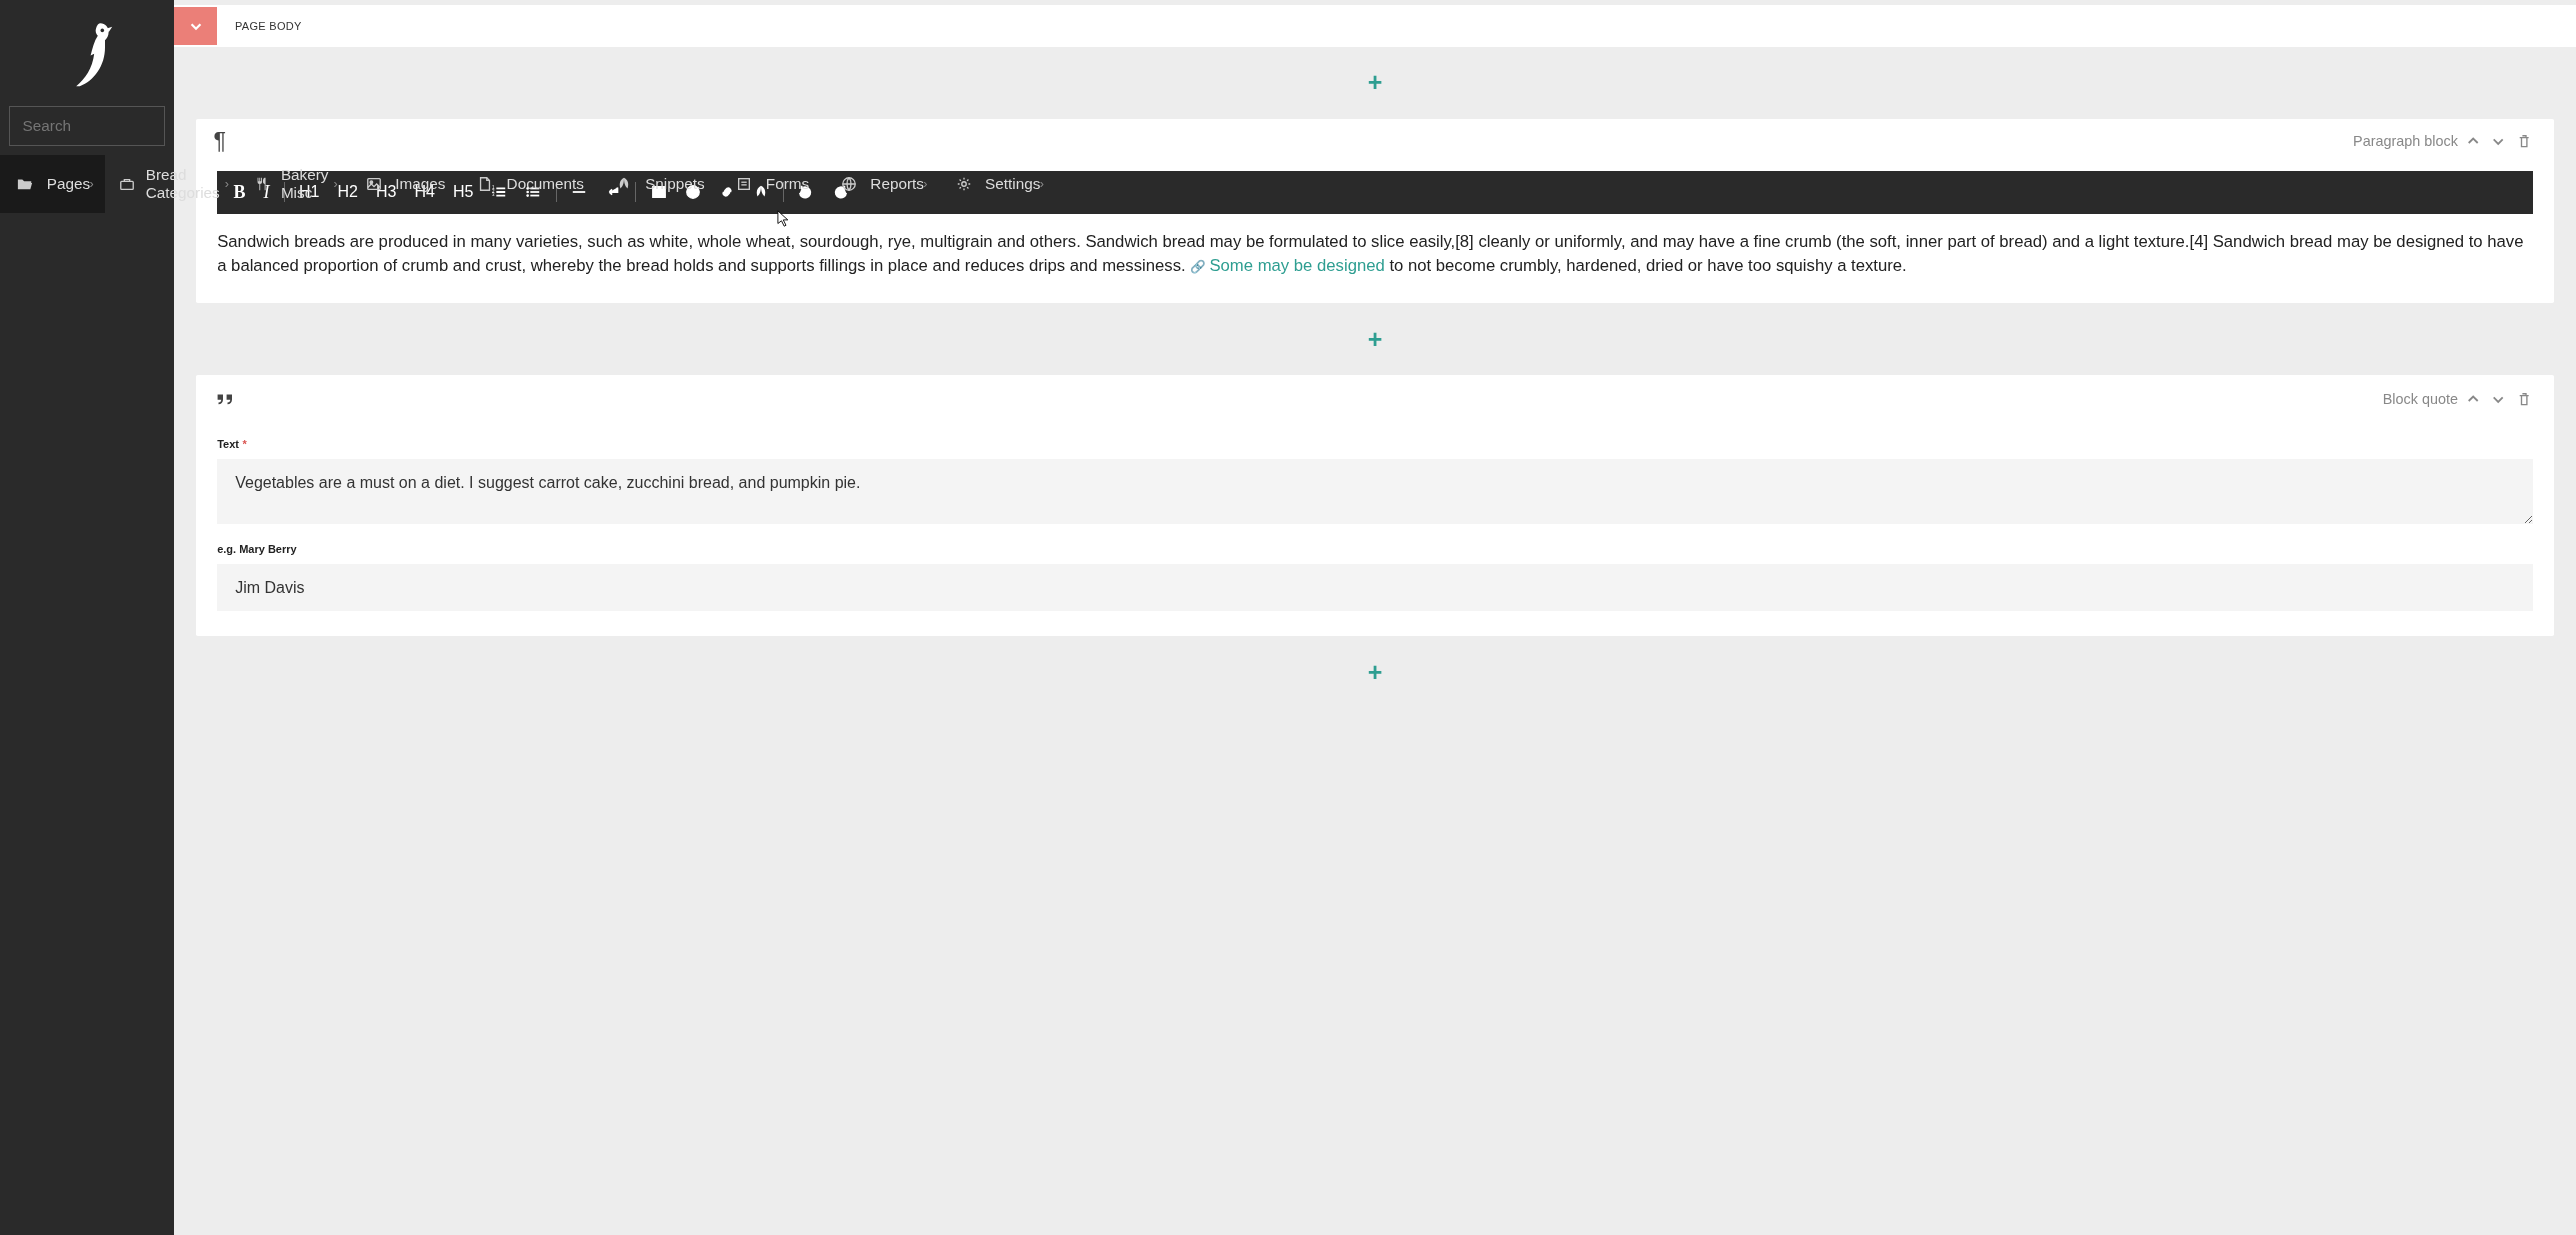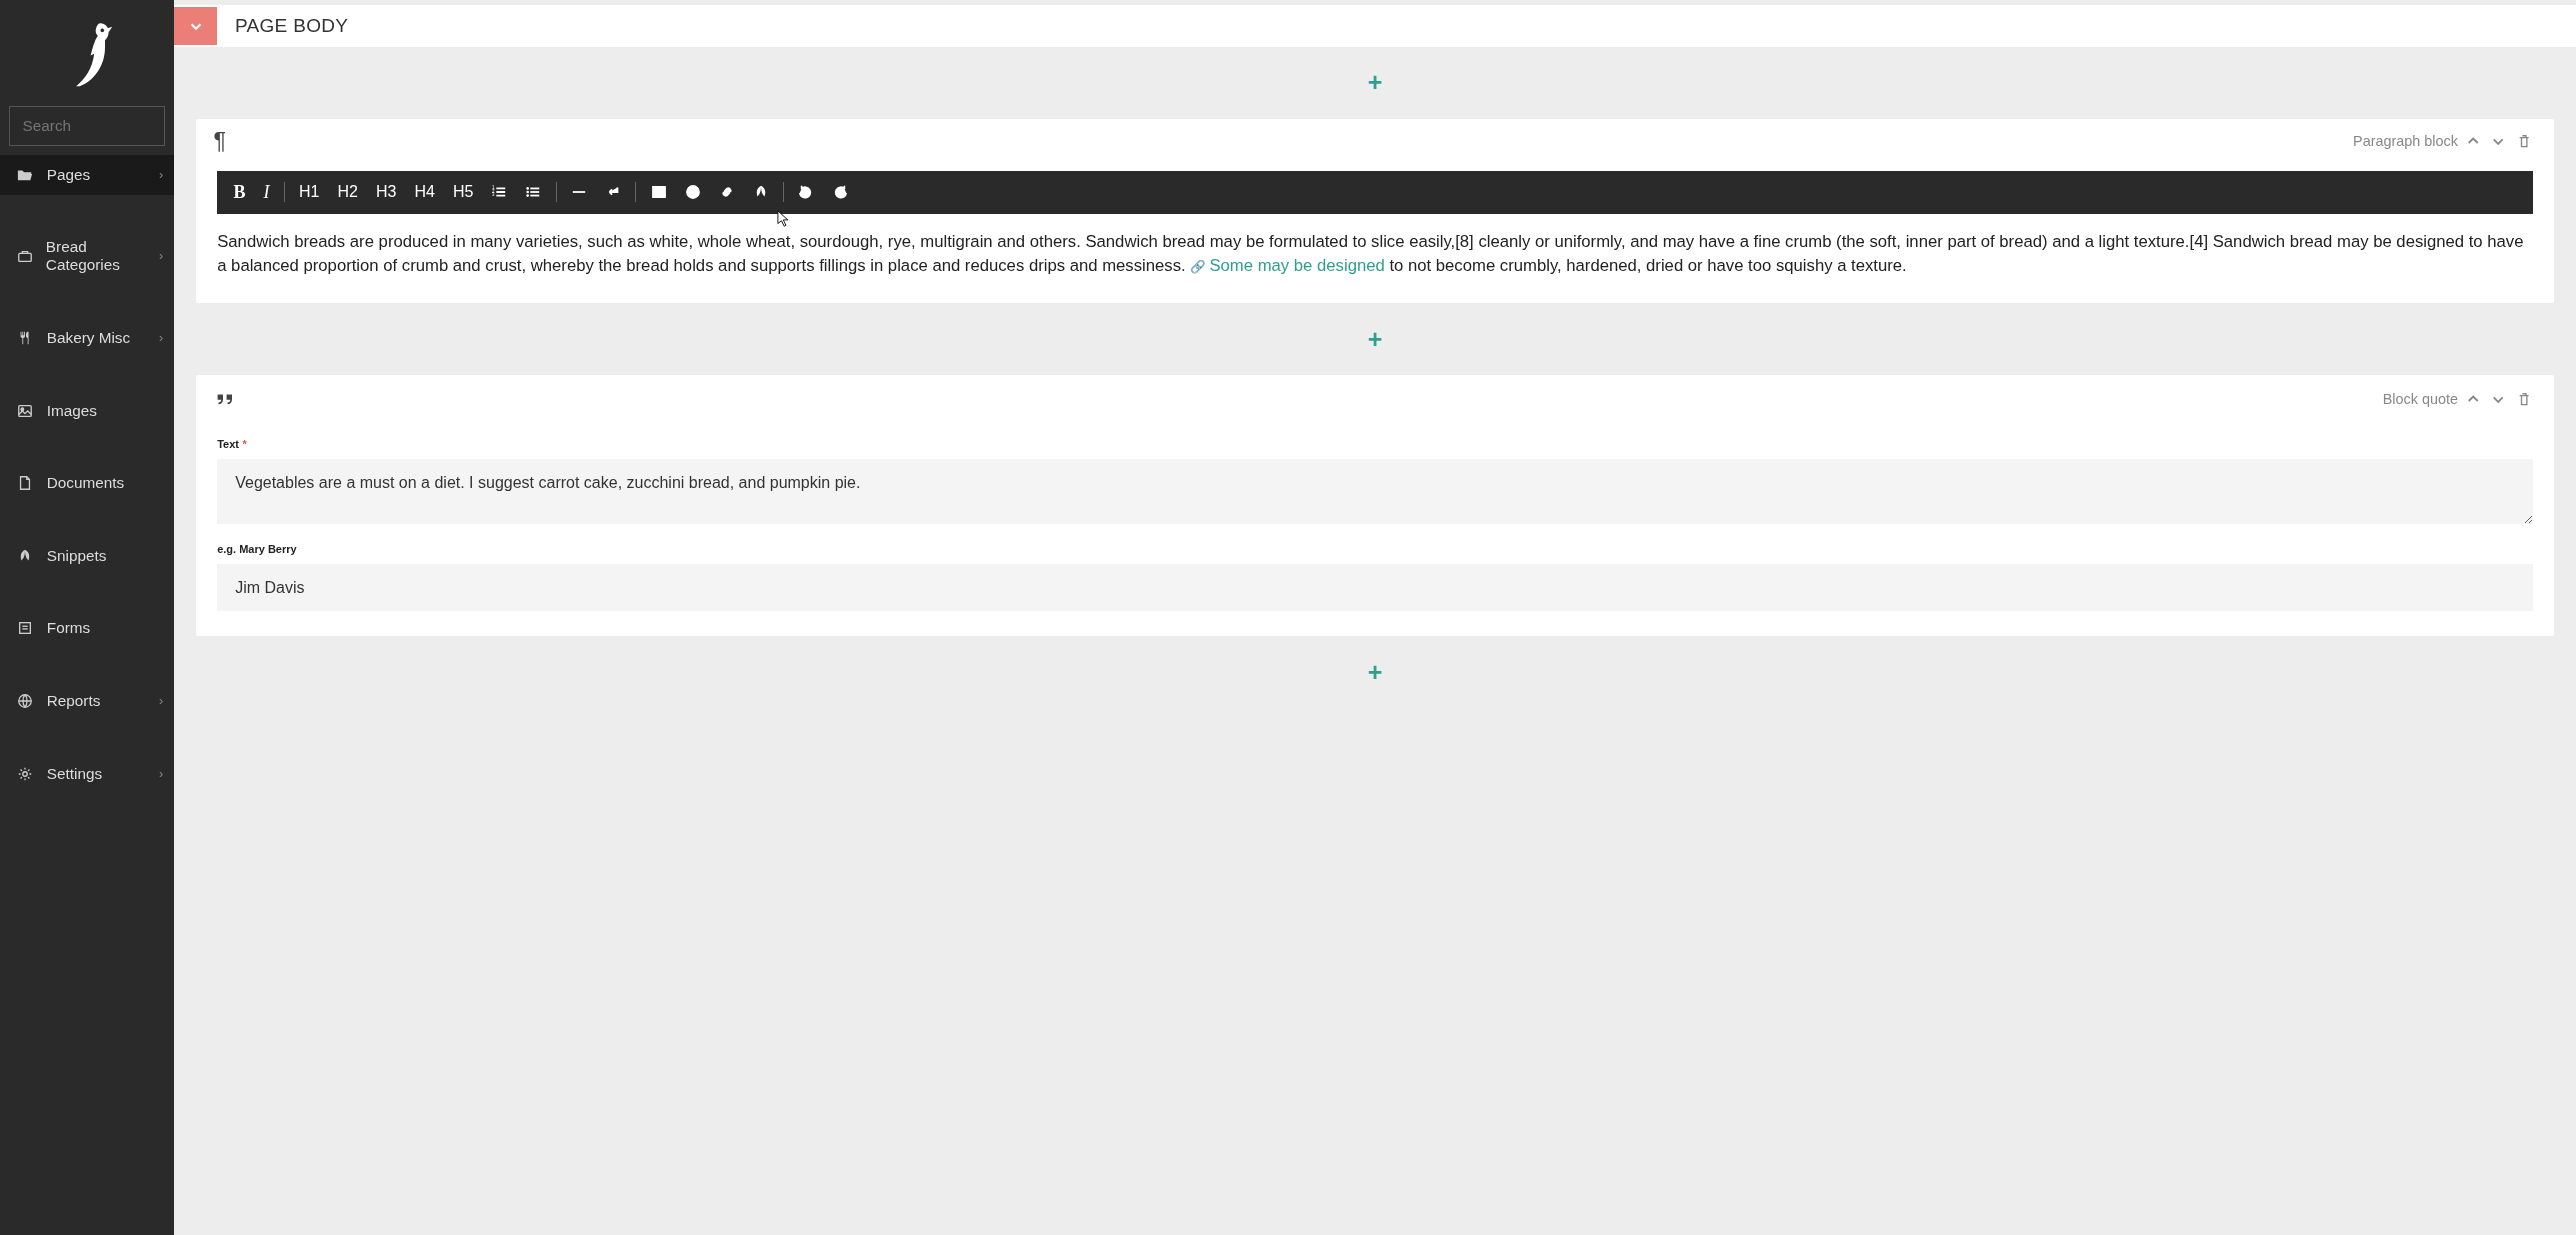--- a/index.html
+++ b/index.html
@@ -8,31 +8,31 @@
 .app { display: flex; width: 100vw; height: 100vh; }
 
 
 .sidebar { width: 174px; background: #2a2a2a; color: #fff; display: flex; flex-direction: column; flex-shrink: 0; }
 .logo-wrap { display: flex; justify-content: center; padding: 16px 0 9px; }
 .logo-wrap svg { width: 54px; height: 72px; }
 .search-wrap { padding: 9px; }
 .search-box { display: flex; align-items: center; border: 0.9px solid #555; background: #2a2a2a; height: 40px; }
 .search-box input { flex: 1; background: transparent; border: none; outline: none; color: #ccc; font-size: 15.3px; padding: 0 12.6px; }
 .search-box .search-icon { padding: 0 10.8px; color: #aaa; }
-.nav { display: flex; flex-direction: column; gap: 33px; }
+.nav { display: flex; flex-direction: row; }
 .nav-item { display: flex; align-items: center; padding: 10.8px 14.4px; color: #ddd; font-size: 15.3px; cursor: pointer; position: relative; }
 .nav-item.active { background: #1a1a1a; }
 .nav-item .nav-icon { width: 21.6px; margin-right: 10.8px; color: #ccc; display: flex; justify-content: center; }
 .nav-item .chev { position: absolute; right: 10.8px; color: #888; font-size: 12.6px; }
 
 
 .main { flex: 1; display: flex; flex-direction: column; background: #ededed; overflow-y: auto; }
 .page-body-header { display: flex; align-items: center; background: #fff; height: 42px; margin-top: 4.5px; }
 .collapse-chip { width: 43px; height: 38px; background: #eb7f78; display: flex; align-items: center; justify-content: center; color: #fff; }
-.page-body-label { padding-left: 18px; font-size: 19px; letter-spacing: 0.3px; color: #333; }
+.page-body-label { padding-left: 18px; font-size: 11px; letter-spacing: 0.3px; color: #333; }
 
 .add-row { display: flex; justify-content: center; padding: 21.6px 0; }
 .add-btn { color: #2e9e91; font-size: 25px; font-weight: bold; cursor: pointer; }
 
 .block { background: #fff; margin: 0 21.6px; border-radius: 1.8px; }
 .block-header { display: flex; align-items: center; padding: 5.4px 18px 0 18px; }
 .block-icon { font-size: 23.4px; color: #444; padding: 3.6px 0; }
 .block-spacer { flex: 1; }
 .block-title { color: #888; font-size: 14.4px; margin-right: 3px; }
 .block-ctrl { color: #888; margin: 0 5.4px; cursor: pointer; display: inline-flex; }

